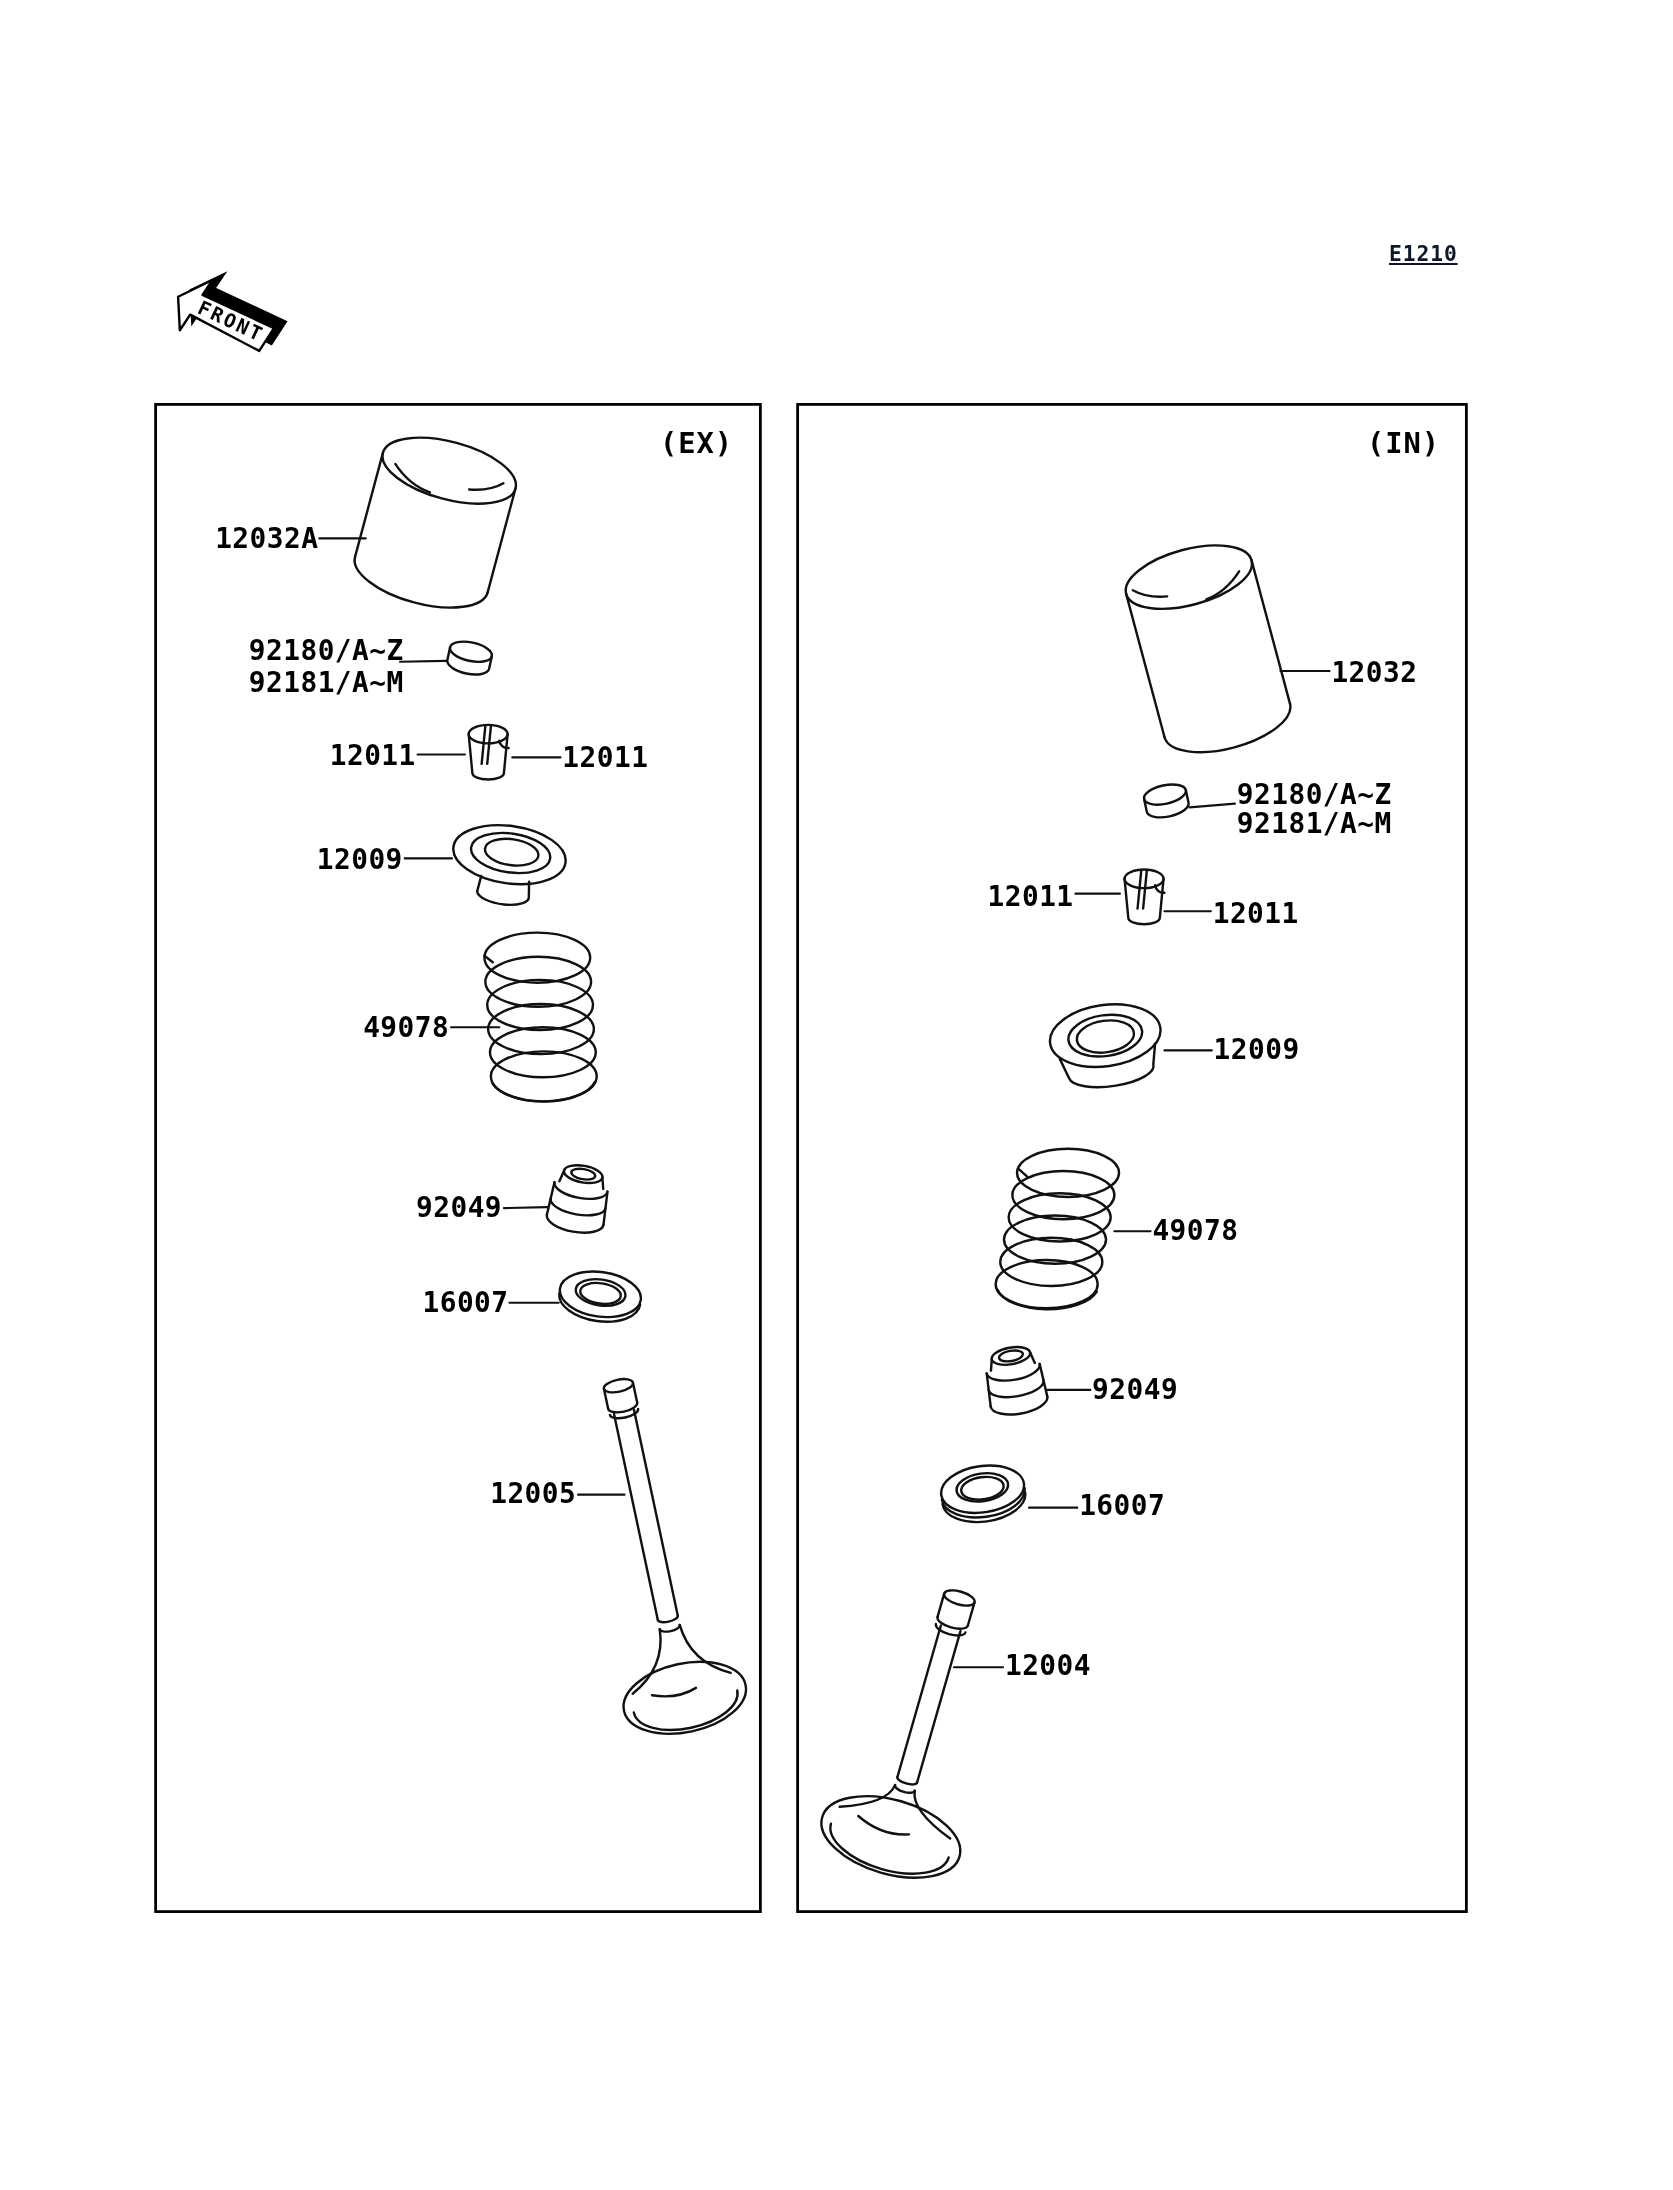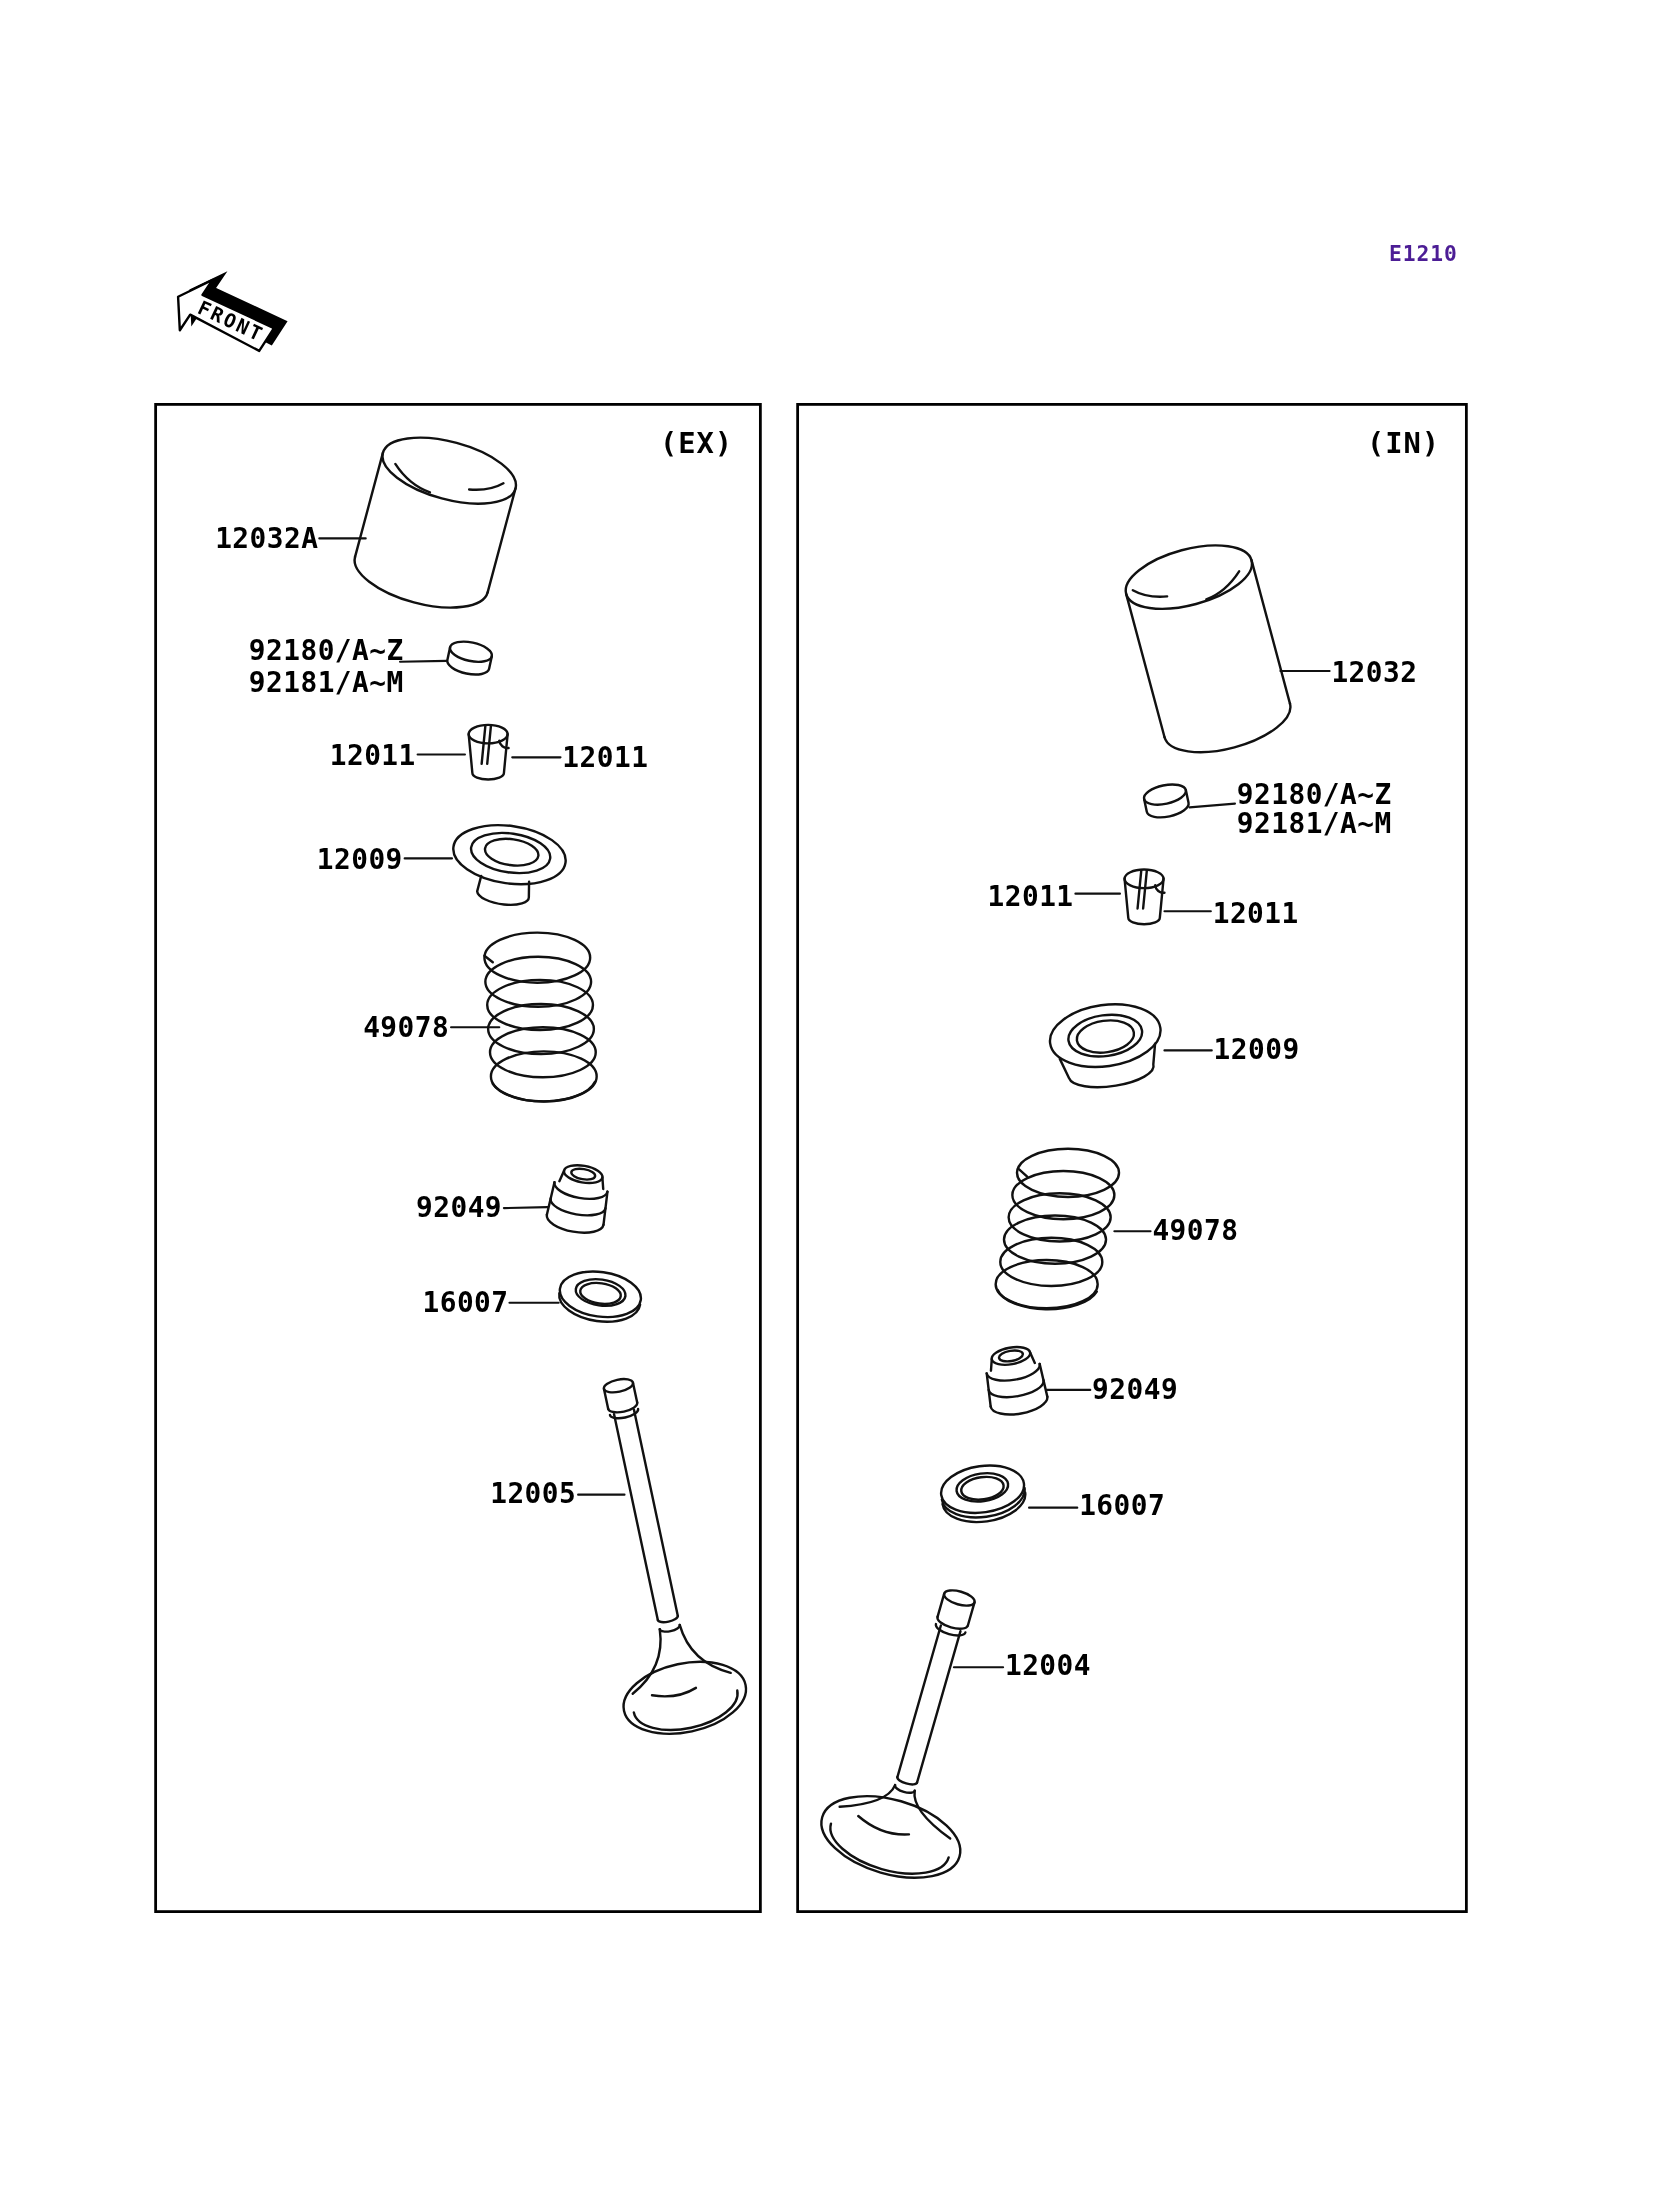--- a/index.html
+++ b/index.html
@@ -1,18 +1,18 @@
 <!DOCTYPE html>
 <html style="font-size:15px"><head>
 <meta charset="utf-8">
 <style>
   html,body{margin:0;padding:0;background:#ffffff;width:1673px;height:2191px;position:relative;
             font-family:"DejaVu Sans Mono","Liberation Mono",monospace;}
   .abs{position:absolute;}
-  .code{font:700 21.3px "DejaVu Sans Mono","Liberation Mono",monospace;color:#4c1d95;letter-spacing:0.9px;}
+  .code{font:700 21.3px "DejaVu Sans Mono","Liberation Mono",monospace;color:#0f172a;letter-spacing:0.9px;text-decoration:underline;}
   svg{display:block;overflow:visible;}
   svg .lbl{font:700 30px "DejaVu Sans Mono","Liberation Mono",monospace;fill:#000;letter-spacing:0.5px;}
   svg .tag{font:700 31px "DejaVu Sans Mono","Liberation Mono",monospace;fill:#000;letter-spacing:1px;}
   svg .ln{stroke:#111;stroke-width:2.6;fill:none;stroke-linecap:round;stroke-linejoin:round;}
   svg .ld{stroke:#111;stroke-width:2.3;fill:none;stroke-linecap:round;}
   svg .frame{fill:none;stroke:#000;stroke-width:3;}
   svg .front-txt{font:700 21px "DejaVu Sans Mono","Liberation Mono",monospace;fill:#000;letter-spacing:2.5px;}
 </style>
 </head>
 <body>

